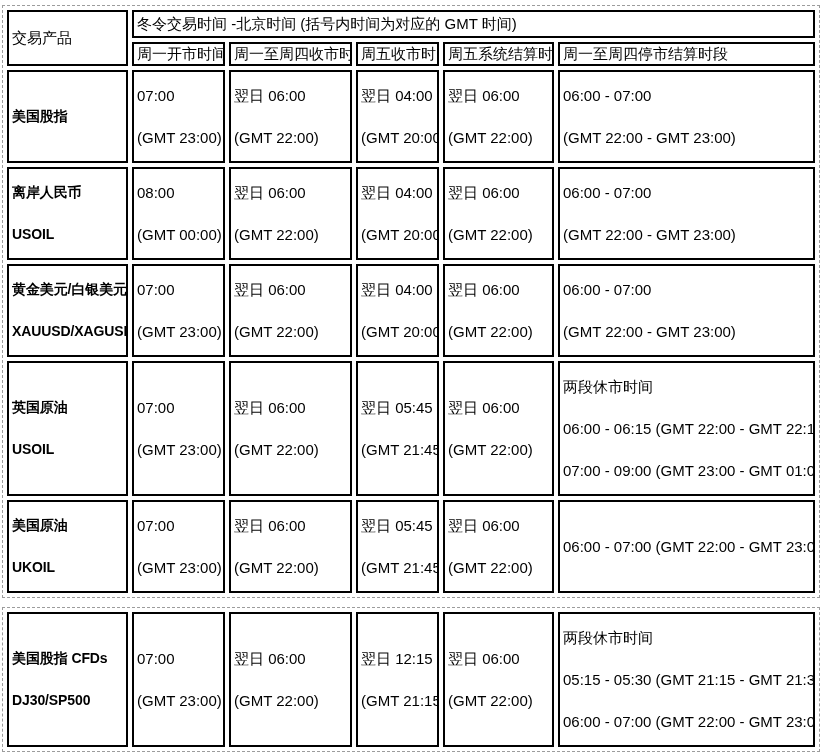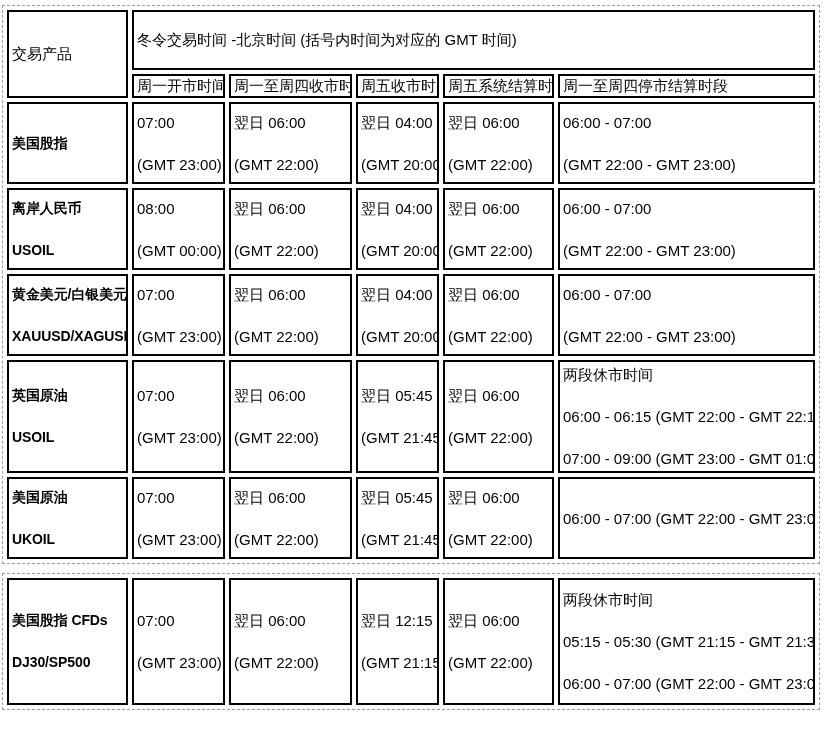--- a/index.html
+++ b/index.html
@@ -33,27 +33,27 @@
     width:818px;
     border-collapse:separate;
     border-spacing:4px;
     border:1px dashed var(--outline);
     background:var(--bg);
   }
   table.t2{ margin-top:9px; }
   .t td{
     border:2px solid var(--cell-border);
     vertical-align:middle;
-    padding:4px 2px;
+    padding:15px 2px;
     font-size:15px;
     overflow:hidden;
     background:var(--bg);
   }
   .t thead td{ padding:0 3px; }
-  .h1{ height:60px; }
+  .h1{ height:28px; }
   .h2{ height:24px; }
   .t tbody tr{ height:82px; }
   table.t2 tbody tr{ height:127px; }
   .cell-lines{
     display:flex;
     flex-direction:column;
     justify-content:center;
     row-gap:25px;
     padding:0 1px;
   }

